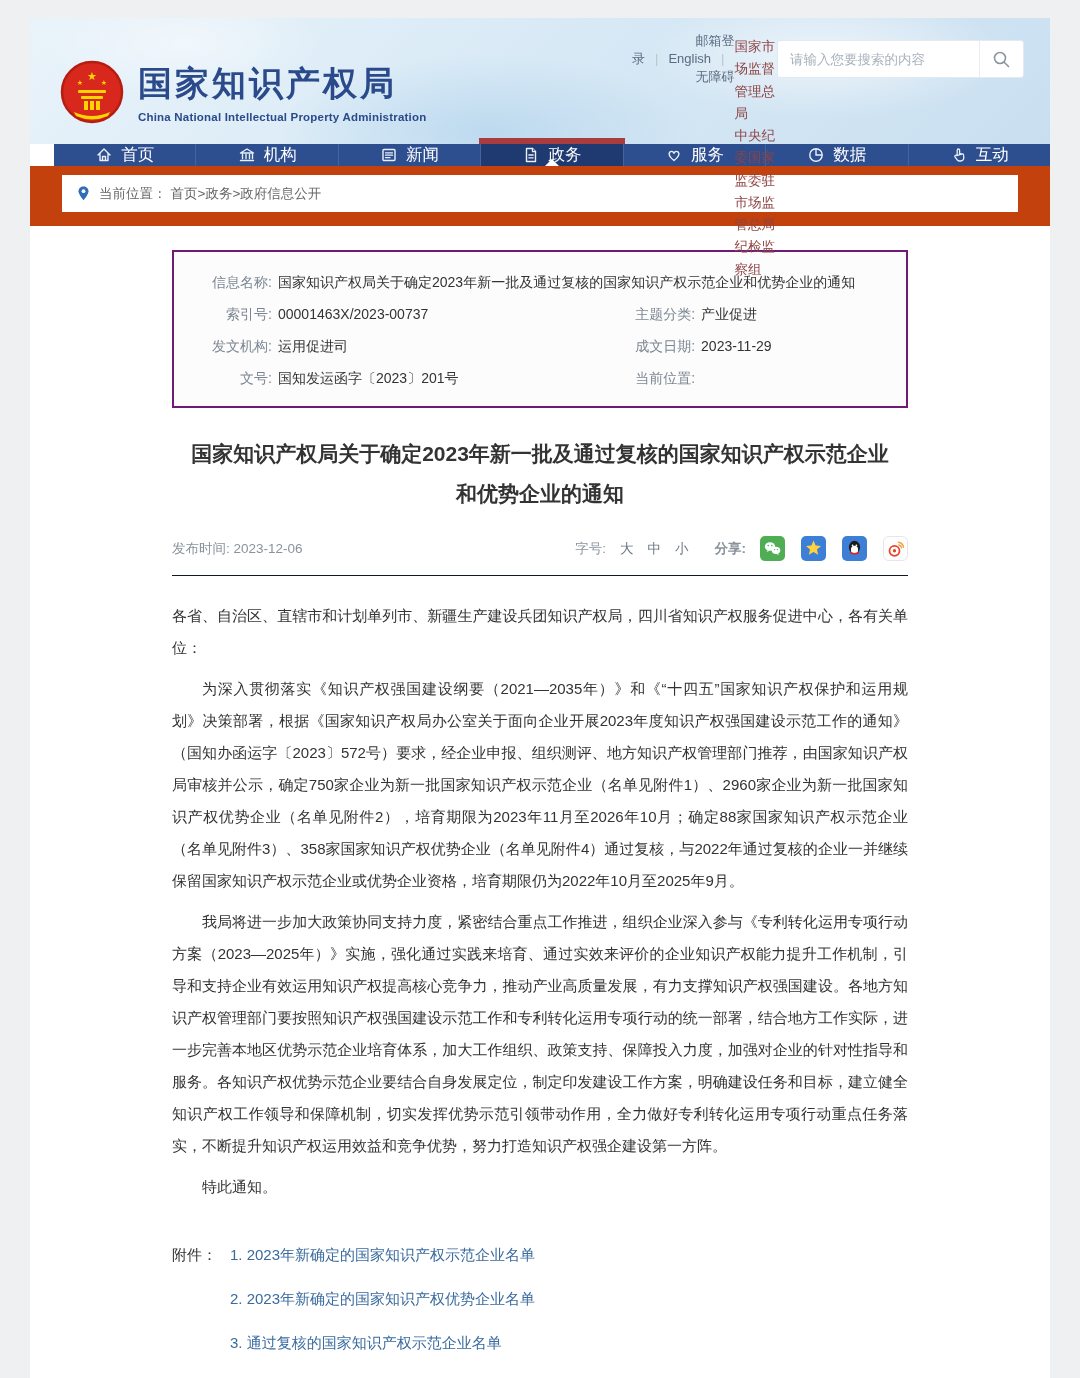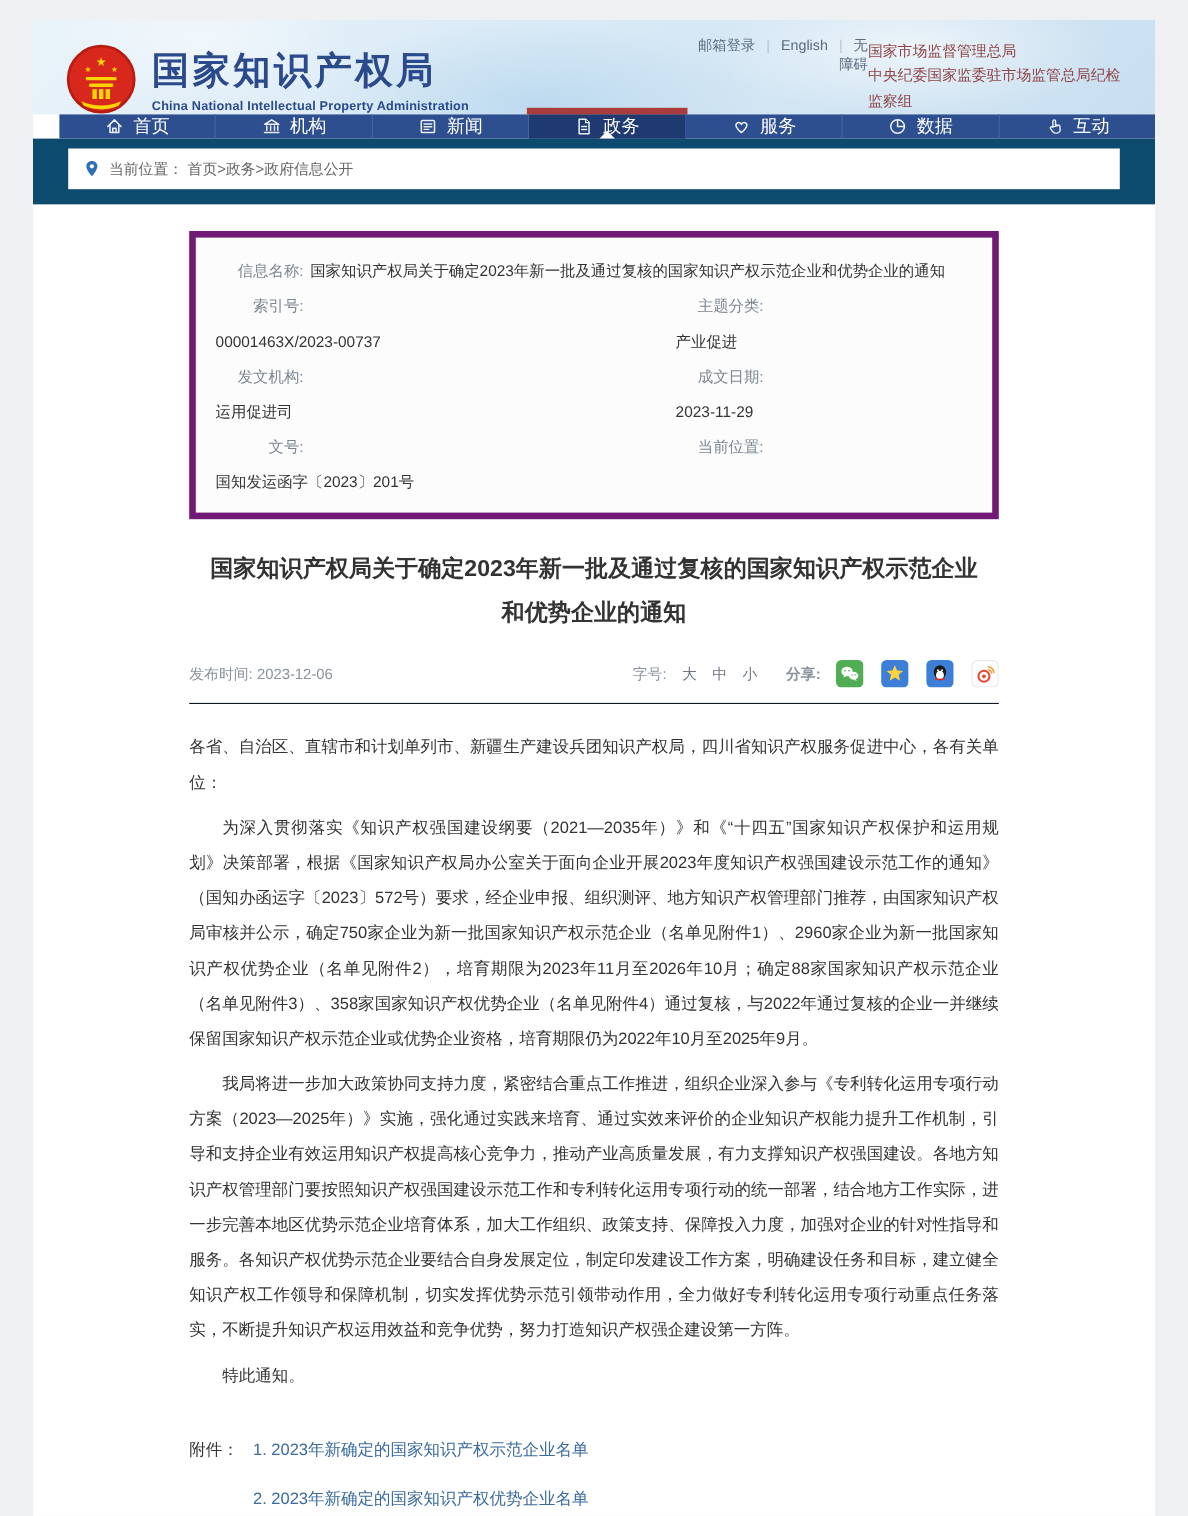--- a/index.html
+++ b/index.html
@@ -44,33 +44,33 @@
               color:#fff; font-size:16.5px; cursor:pointer; position:relative;
               border-right:1px solid #44639f; }
   .nav-item:last-child { border-right:0; }
   .nav-item.active { background:#1e3a70; }
   .nav-item.active::before { content:""; position:absolute; left:-2px; right:-2px; top:-6px; height:6px; background:#a93c3c; }
   .nav-item.active::after { content:""; position:absolute; bottom:0; left:50%; margin-left:-7px;
               border-left:7px solid transparent; border-right:7px solid transparent; border-bottom:7px solid #fff; }
   .nav-icon { width:18px; height:18px; }
 
   
-  .crumb-band { background:#0c4a6e; padding:9px 32px 14px; }
+  .crumb-band { background:#c2410c; padding:9px 32px 14px; }
   .breadcrumb { background:#fff; height:37px; display:flex; align-items:center; padding:0 14px;
                 font-size:13.5px; color:#666; }
   .breadcrumb .pin { width:15px; height:17px; margin-right:8px; }
   .breadcrumb .path { margin-left:4px; }
 
   
   .doc { flex:1; background:#fff; }
   .doc-inner { width:736px; margin:0 auto; padding-top:24px; }
 
-  .info-box { background:#fcfcfd; border:6px solid #701a75; padding:14px 18px 12px; font-size:14px; }
+  .info-box { background:#fcfcfd; border:2px solid #701a75; padding:14px 18px 12px; font-size:14px; }
   .info-row { display:flex; line-height:32px; }
-  .info-cell { display:flex;flex-direction:column; }
+  .info-cell { display:flex; }
   .info-cell.left { flex:1.55; }
   .info-cell.right { flex:1; }
   .info-label { color:#7c8691; width:86px; text-align:right; flex:0 0 auto; padding-right:6px; }
   .info-value { color:#333; }
 
   .art-title { margin-top:26px; text-align:center; font-size:21px; font-weight:bold; color:#333;
                line-height:40px; padding:0 10px; }
 
   .meta { margin-top:22px; display:flex; align-items:center; font-size:13.5px; color:#8a939c;
           border-bottom:1px solid #0f172a; padding-bottom:14px; }
@@ -119,20 +119,29 @@
         </div>
       </div>
 
       <div class="head-right">
         <div class="top-links">
           <a>邮箱登录</a><span class="sep">|</span><a>English</a><span class="sep">|</span><a>无障碍</a>
         </div>
         <div class="org-lines">
           <div>国家市场监督管理总局</div>
           <div>中央纪委国家监委驻市场监管总局纪检监察组</div>
+        </div>
+        <div class="search">
+          <input type="text" placeholder="请输入您要搜索的内容" style="">
+          <button class="search-btn">
+            <svg width="19" height="19" viewBox="0 0 19 19">
+              <circle cx="8" cy="8" r="5.5" fill="none" stroke="#8a949e" stroke-width="1.6"></circle>
+              <line x1="12.2" y1="12.2" x2="16.5" y2="16.5" stroke="#8a949e" stroke-width="1.6" stroke-linecap="round"></line>
+            </svg>
+          </button>
         </div>
       </div>
     </header>
 
     <nav class="nav">
       <div class="nav-item">
         <svg class="nav-icon" viewBox="0 0 18 18">
           <path d="M3 9 L9 3 L15 9 M5 8 V14.5 H13 V8 M7.5 14.5 V10.5 H10.5 V14.5" fill="none" stroke="#eaf0fa" stroke-width="1.4" stroke-linecap="round" stroke-linejoin="round"></path>
         </svg>
         <span>首页</span>

